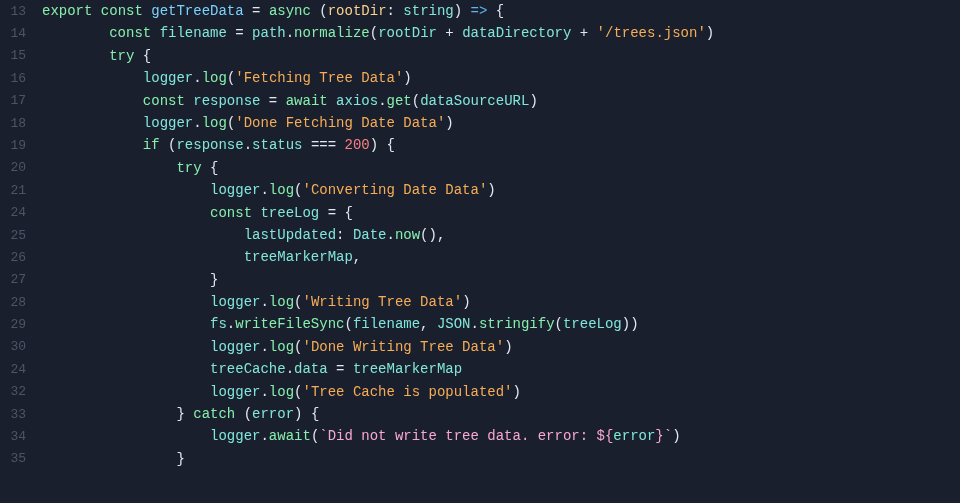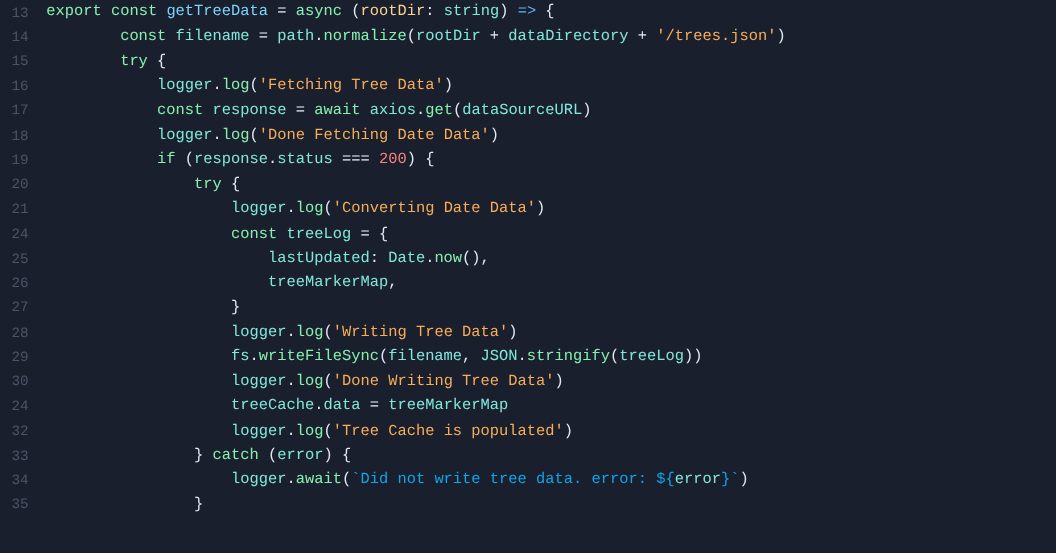--- a/index.html
+++ b/index.html
@@ -55,21 +55,21 @@
     .fn { color: #7dd3fc; } 
     .str { color: #f6ad55; } 
     .var { color: #81e6d9; } 
     .op { color: #e2e8f0; } 
     .num { color: #fc8181; } 
     .method { color: #86efac; margin-top: 40px; } 
     .param { color: #fbd38d; } 
     .arrow { color: #63b3ed; } 
     .prop { color: #81e6d9; }
     .plain { color: #e2e8f0; }
-    .template { color: #0ea5e9; }
+    .template { color: #f9a8d4; }
     .template-var { color: #81e6d9; }
   </style>
 </head>
 <body>
 
 <div class="code-container" id="code-editor">
 <div class="code-line">
       <span class="line-number">13</span>
       <span class="line-content"><span class="kw">export</span><span class="plain"> </span><span class="kw">const</span><span class="plain"> </span><span class="fn">getTreeData</span><span class="plain"> = </span><span class="kw">async</span><span class="plain"> (</span><span class="param">rootDir</span><span class="plain">: </span><span class="var">string</span><span class="plain">) </span><span class="arrow">=&gt;</span><span class="plain"> {</span></span>
     </div>

